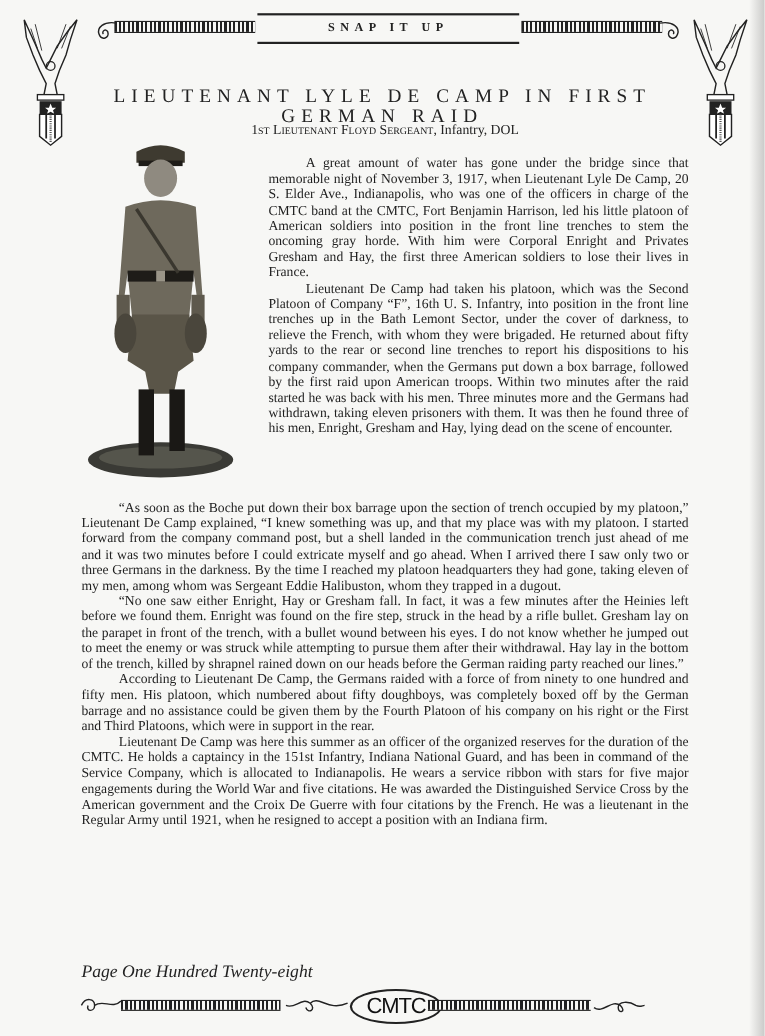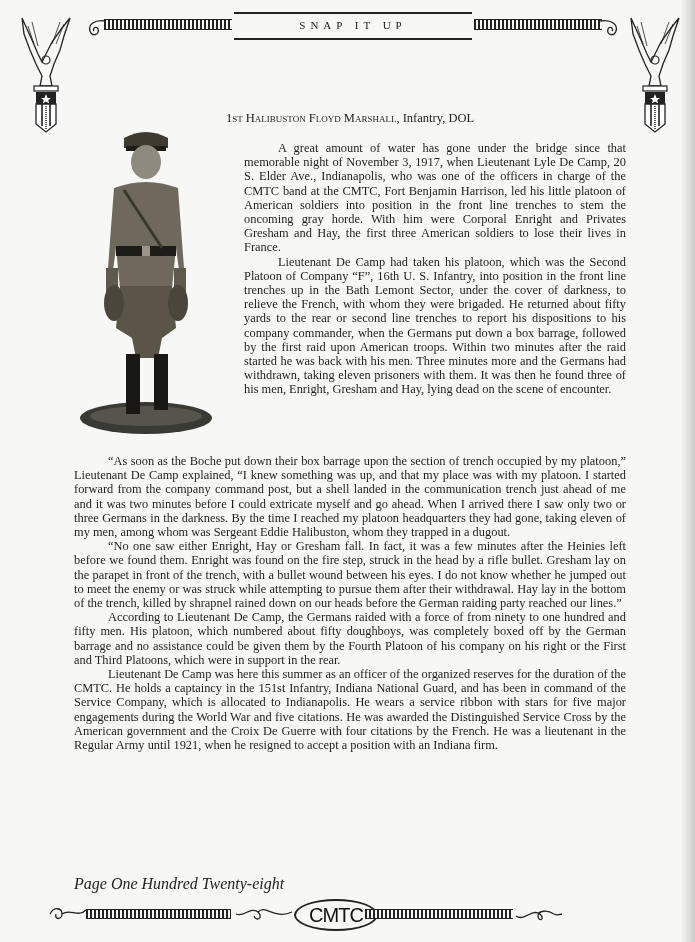--- a/index.html
+++ b/index.html
@@ -15,42 +15,42 @@
     background:linear-gradient(to right, rgba(0,0,0,0) 0%, rgba(120,120,120,0.35) 100%); }
 
   
   .banner { position:absolute; top:11px; left:84px; width:538px; height:30px; }
   .banner-bar { position:absolute; top:8px; height:9px; border-top:1px solid #222; border-bottom:1px solid #222;
     background:repeating-linear-gradient(90deg,#222 0 2px,#f7f7f5 2px 4px); }
   .banner-bar.left { left:20px; width:128px; }
   .banner-bar.right { right:20px; width:128px; }
   .banner-box { position:absolute; left:150px; width:238px; top:1px; height:24px;
     border-top:2px solid #222; border-bottom:2px solid #222; text-align:center; }
-  .banner-box span { font-size:11px; letter-spacing:5px; font-weight:normal; line-height:22px; color:#222;text-align:right; }
+  .banner-box span { font-size:11px; letter-spacing:5px; font-weight:bold; line-height:22px; color:#222;text-align:right; }
   .scroll-curl { position:absolute; }
 
   .emblem { position:absolute; top:14px; }
   .emblem.left { left:18px; }
   .emblem.right { left:627px; }
 
   .title { position:absolute; top:66px; left:60px; width:575px; text-align:center;
     font-size:17.5px; letter-spacing:5.5px; line-height:18px; color:#222; font-weight:normal; }
   .byline { position:absolute; top:111px; left:100px; width:500px; text-align:center; font-size:12.5px; color:#222; }
   .byline .sc { font-variant:small-caps; }
 
   .photo { position:absolute; top:128px; left:76px; width:140px; height:308px; }
 
   .text { position:absolute; font-size:12.4px; line-height:14.2px; text-align:justify; color:#1e1e1e; }
   .text p { margin:0; text-indent:34px; }
   .col-right { left:244px; top:141px; width:382px;font-family:Liberation Serif, serif; }
   .col-full { left:74px; top:434px; width:552px;margin-top:20px; }
 
   .folio { position:absolute; top:875px; left:74px; font-size:16px; font-style:italic; color:#222; }
 
-  .footer { position:absolute; top:896px; left:48px; width:590px; height:34px; }
+  .footer { position:absolute; top:896px; left:72px; width:590px; height:34px; }
   .footer-bar { position:absolute; top:13px; height:8px; border-top:1px solid #222; border-bottom:1px solid #222;
     background:repeating-linear-gradient(90deg,#222 0 2px,#f7f7f5 2px 4px); }
   .footer-bar.left { left:38px; width:145px; }
   .footer-bar.right { left:317px; width:148px; }
   .cmtc-oval { position:absolute; left:246px; top:3px; width:80px; height:28px; border:2px solid #222; border-radius:50%;
     text-align:center; font-family:"Liberation Sans","DejaVu Sans",sans-serif; font-size:20px; line-height:28px; letter-spacing:-1px; color:#111; }
 </style>
 </head>
 <body>
 
@@ -87,23 +87,27 @@
     <div class="banner-bar left"></div>
     <div class="banner-box">
       <span>SNAP IT UP</span>
     </div>
     <div class="banner-bar right"></div>
     <svg class="scroll-curl" style="right:0;top:6px" width="24" height="22" viewBox="0 0 24 22">
       <path d="M2 4 C14 2 20 8 18 14 C16 20 8 18 10 12 C12 8 16 12 14 14" fill="none" stroke="#222" stroke-width="1.3"></path>
     </svg>
   </div>
 
+  <h1 class="title">
+    <span>LIEUTENANT LYLE DE CAMP IN FIRST</span><br>
+    <span>GERMAN RAID</span>
+  </h1>
 
   <div class="byline">
-    <span class="sc">1st Halibuston Floyd Marshall</span><span>, Infantry, DOL</span>
+    <span class="sc">1st Lieutenant Floyd Sergeant</span><span>, Infantry, DOL</span>
   </div>
 
   <svg class="photo" viewBox="0 0 140 308" aria-label="Portrait of Lieutenant Lyle De Camp standing in uniform">
     <ellipse cx="70" cy="290" rx="66" ry="16" fill="#3a3a35"></ellipse>
     <ellipse cx="70" cy="288" rx="56" ry="10" fill="#55554c"></ellipse>
 
     <path d="M48 10 Q70 -2 92 10 L92 20 L48 20 Z" fill="#3e3a30"></path>
     <rect x="50" y="18" width="40" height="5" fill="#1e1c18"></rect>
 
     <ellipse cx="70" cy="34" rx="15" ry="17" fill="#8f8a80"></ellipse>

